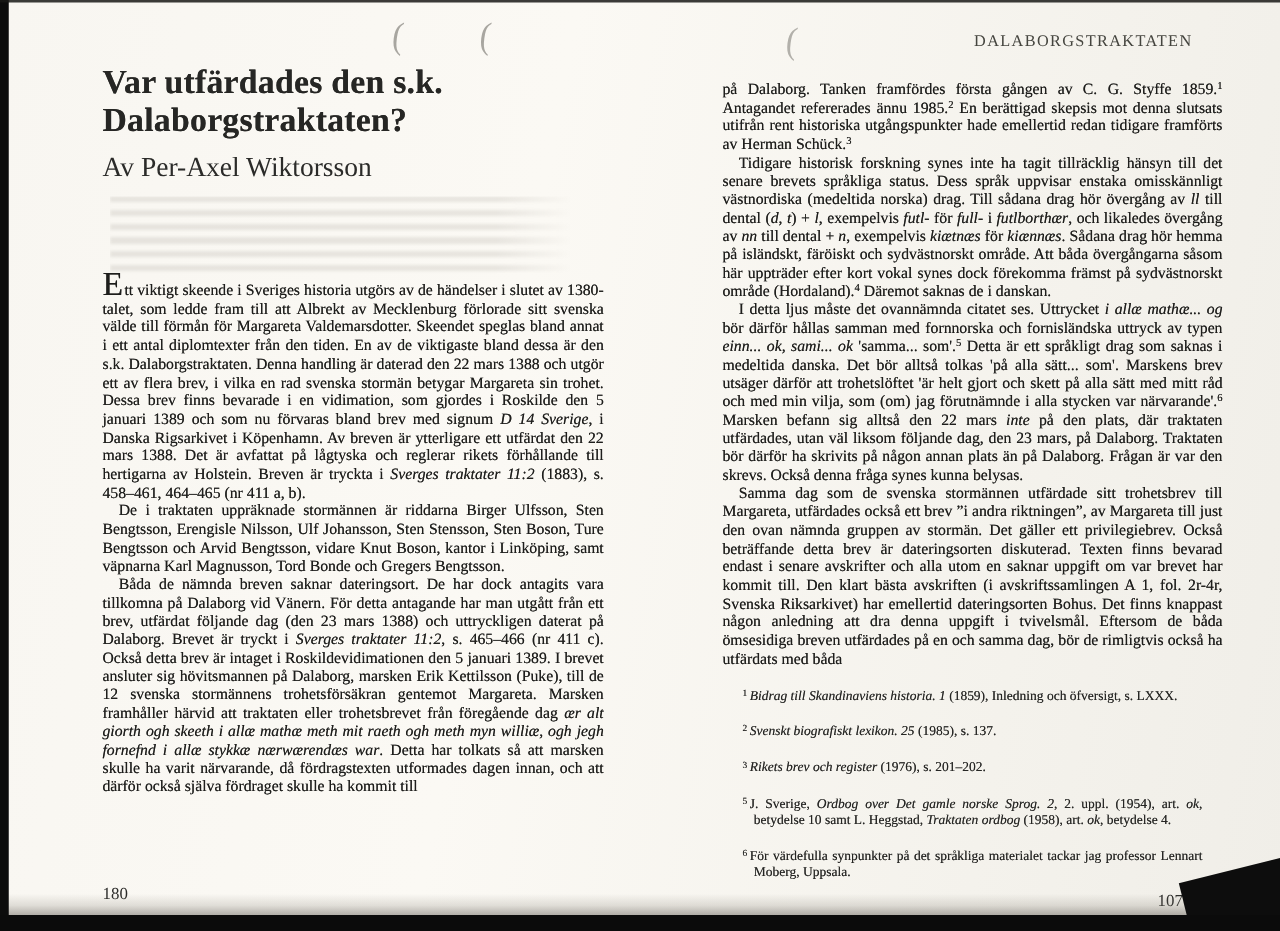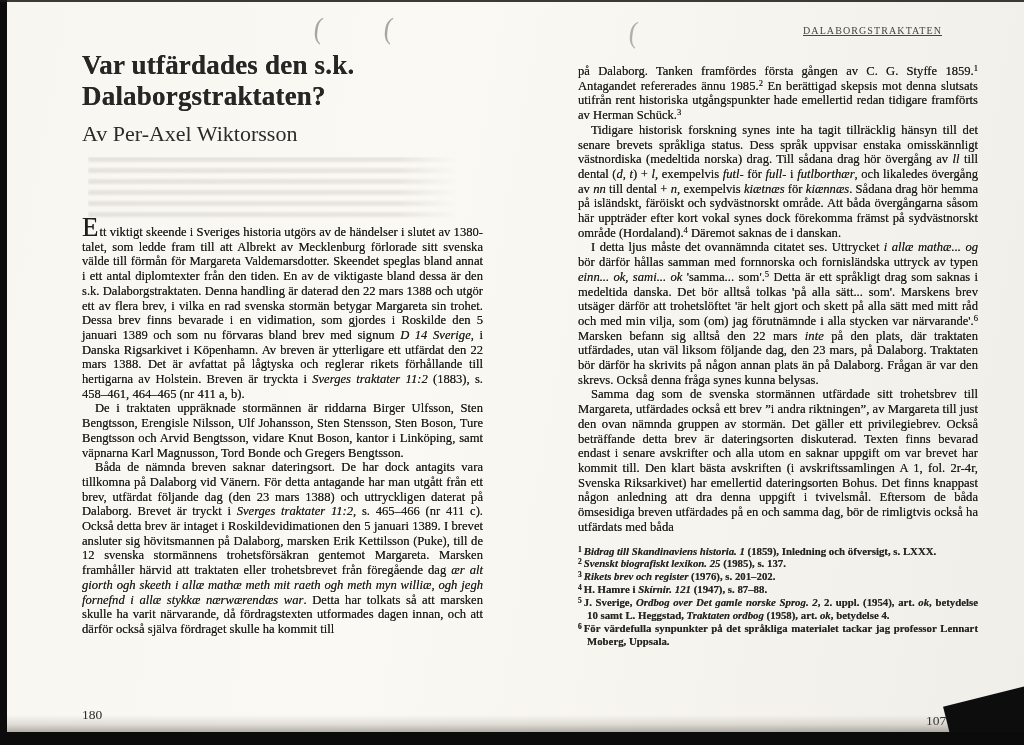--- a/index.html
+++ b/index.html
@@ -59,29 +59,29 @@
   }
   .body-left  { margin-top:6px; }
   .body-right { margin-top:64px; }
   .p { margin:0; }
   .indent { text-indent:13px; }
   .initial { font-size:27px; line-height:0; margin-right:1px; }
   .it { font-style:italic; }
   sup { font-size:8.5px; line-height:0; vertical-align:4px; }
 
   .running-head {
-    position:absolute; top:25px; right:36px;
-    font-size:10px; letter-spacing:1.1px; color:#45453f;text-decoration:underline;
+    position:absolute; top:25px; right:24px;
+    font-size:13px; letter-spacing:1.1px; color:#45453f;
   }
 
   .footnotes {
     margin-top:10px; font-size:10.8px; line-height:12.9px;
     text-align:justify; color:#262624; text-shadow:0 0 .3px rgba(40,40,38,.7);
   }
-  .fn { margin:0; padding-left:9px; text-indent:-9px;font-weight:bold; }
+  .fn { margin:16px; padding-left:9px; text-indent:-9px; }
   .fn sup { font-size:7.5px; vertical-align:3px; margin-right:2px; }
 
   .pagenum { position:absolute; font-size:13.5px; color:#2a2a28;margin-top:29px; }
   .pn-left  { top:678px; left:0; }
   .pn-right { top:684px; left:348px; }
 </style>
 </head>
 <body>
 
 <div class="scan">
@@ -115,21 +115,20 @@
       <p class="p"><span>på Dalaborg. Tanken framfördes första gången av C. G. Styffe 1859.</span><sup>1</sup><span> Antagandet refererades ännu 1985.</span><sup>2</sup><span> En berättigad skepsis mot denna slutsats utifrån rent historiska utgångspunkter hade emellertid redan tidigare framförts av Herman Schück.</span><sup>3</sup></p>
       <p class="p indent"><span>Tidigare historisk forskning synes inte ha tagit tillräcklig hänsyn till det senare brevets språkliga status. Dess språk uppvisar enstaka omisskännligt västnordiska (medeltida norska) drag. Till sådana drag hör övergång av </span><span class="it">ll</span><span> till dental (</span><span class="it">d, t</span><span>) + </span><span class="it">l</span><span>, exempelvis </span><span class="it">futl-</span><span> för </span><span class="it">full-</span><span> i </span><span class="it">futlborthær</span><span>, och likaledes övergång av </span><span class="it">nn</span><span> till dental + </span><span class="it">n</span><span>, exempelvis </span><span class="it">kiætnæs</span><span> för </span><span class="it">kiænnæs</span><span>. Sådana drag hör hemma på isländskt, färöiskt och sydvästnorskt område. Att båda övergångarna såsom här uppträder efter kort vokal synes dock förekomma främst på sydvästnorskt område (Hordaland).</span><sup>4</sup><span> Däremot saknas de i danskan.</span></p>
       <p class="p indent"><span>I detta ljus måste det ovannämnda citatet ses. Uttrycket </span><span class="it">i allæ mathæ... og</span><span> bör därför hållas samman med fornnorska och fornisländska uttryck av typen </span><span class="it">einn... ok, sami... ok</span><span> 'samma... som'.</span><sup>5</sup><span> Detta är ett språkligt drag som saknas i medeltida danska. Det bör alltså tolkas 'på alla sätt... som'. Marskens brev utsäger därför att trohetslöftet 'är helt gjort och skett på alla sätt med mitt råd och med min vilja, som (om) jag förutnämnde i alla stycken var närvarande'.</span><sup>6</sup><span> Marsken befann sig alltså den 22 mars </span><span class="it">inte</span><span> på den plats, där traktaten utfärdades, utan väl liksom följande dag, den 23 mars, på Dalaborg. Traktaten bör därför ha skrivits på någon annan plats än på Dalaborg. Frågan är var den skrevs. Också denna fråga synes kunna belysas.</span></p>
       <p class="p indent"><span>Samma dag som de svenska stormännen utfärdade sitt trohetsbrev till Margareta, utfärdades också ett brev ”i andra riktningen”, av Margareta till just den ovan nämnda gruppen av stormän. Det gäller ett privilegiebrev. Också beträffande detta brev är dateringsorten diskuterad. Texten finns bevarad endast i senare avskrifter och alla utom en saknar uppgift om var brevet har kommit till. Den klart bästa avskriften (i avskriftssamlingen A 1, fol. 2r-4r, Svenska Riksarkivet) har emellertid dateringsorten Bohus. Det finns knappast någon anledning att dra denna uppgift i tvivelsmål. Eftersom de båda ömsesidiga breven utfärdades på en och samma dag, bör de rimligtvis också ha utfärdats med båda</span></p>
     </div>
 
     <div class="footnotes">
       <div class="fn"><sup>1</sup><span><span class="it">Bidrag till Skandinaviens historia. 1</span><span> (1859), Inledning och öfversigt, s. LXXX.</span></span></div>
       <div class="fn"><sup>2</sup><span><span class="it">Svenskt biografiskt lexikon. 25</span><span> (1985), s. 137.</span></span></div>
       <div class="fn"><sup>3</sup><span><span class="it">Rikets brev och register</span><span> (1976), s. 201–202.</span></span></div>
-      <div class="fn"><sup>4</sup><span><span>H. Hamre i </span><span class="it">Skírnir. 121</span><span> (1947), s. 87–88.</span></span></div>
       <div class="fn"><sup>5</sup><span><span>J. Sverige, </span><span class="it">Ordbog over Det gamle norske Sprog. 2</span><span>, 2. uppl. (1954), art. </span><span class="it">ok</span><span>, betydelse 10 samt L. Heggstad, </span><span class="it">Traktaten ordbog</span><span> (1958), art. </span><span class="it">ok</span><span>, betydelse 4.</span></span></div>
       <div class="fn"><sup>6</sup><span><span>För värdefulla synpunkter på det språkliga materialet tackar jag professor Lennart Moberg, Uppsala.</span></span></div>
     </div>
 
     <div class="pagenum pn-right">107</div>
   </div>
 
   <div class="edge-bottom-shadow"></div>
   <div class="corner-wedge"></div>
   <div class="edge-left"></div>

